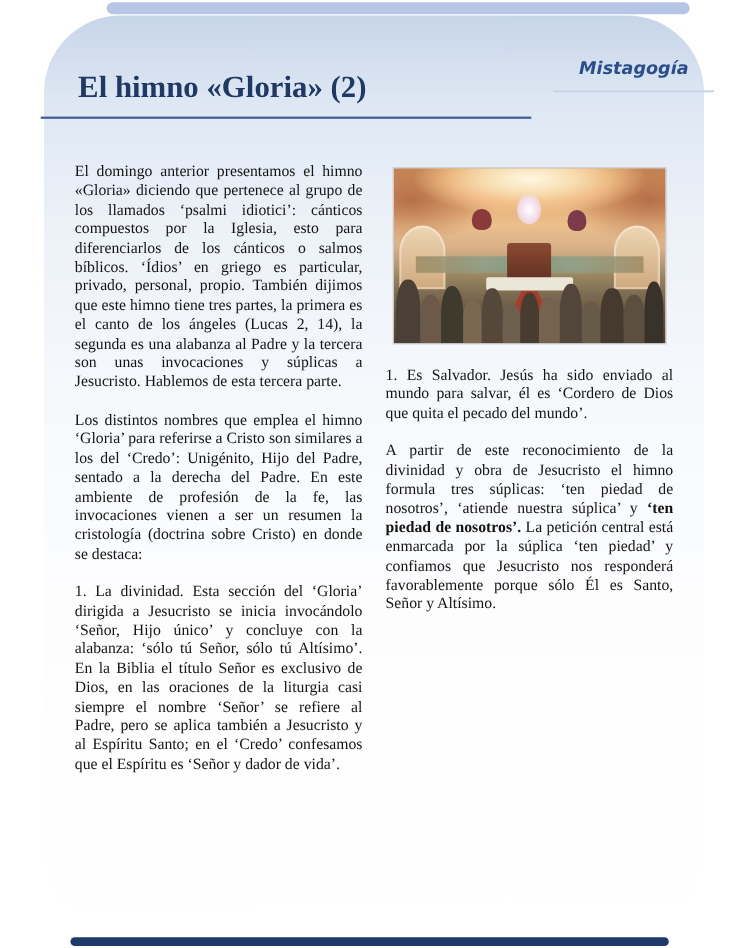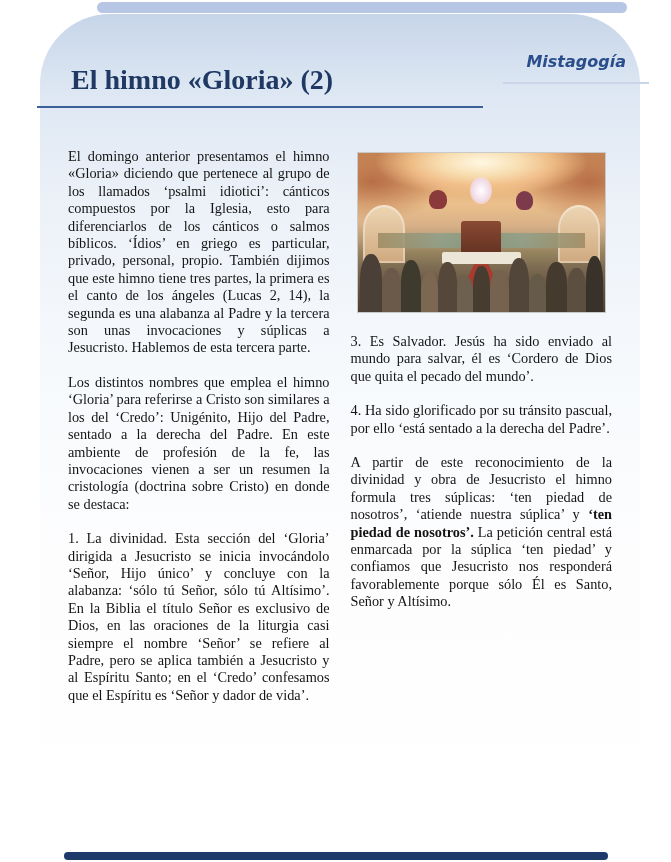--- a/index.html
+++ b/index.html
@@ -124,22 +124,21 @@
               <i></i>
               <i></i>
               <i></i>
               <i></i>
               <i></i>
               <i></i>
               <i></i>
           </span>
         </div>
 
-        <p>3. Es Salvador. Jesús ha sido enviado al mundo para salvar, él es ‘Cordero de Dios que quita el pecado del mundo’.</p>
-        <p>4. Ha sido glorificado por su tránsito pascual, por ello ‘está sentado a la derecha del Padre’.</p>
+        <p>1. Es Salvador. Jesús ha sido enviado al mundo para salvar, él es ‘Cordero de Dios que quita el pecado del mundo’.</p>
         <p><span>A partir de este reconocimiento de la divinidad y obra de Jesucristo el himno formula tres súplicas: ‘ten piedad de nosotros’, ‘atiende nuestra súplica’ y </span><span style="font-weight: bold;">‘ten piedad de nosotros’.</span><span> La petición central está enmarcada por la súplica ‘ten piedad’ y confiamos que Jesucristo nos responderá favorablemente porque sólo Él es Santo, Señor y Altísimo.</span></p>
       </div>
 
     </div>
   </div>
 
   <div class="footer-bar"></div>
 
 </div>
 

